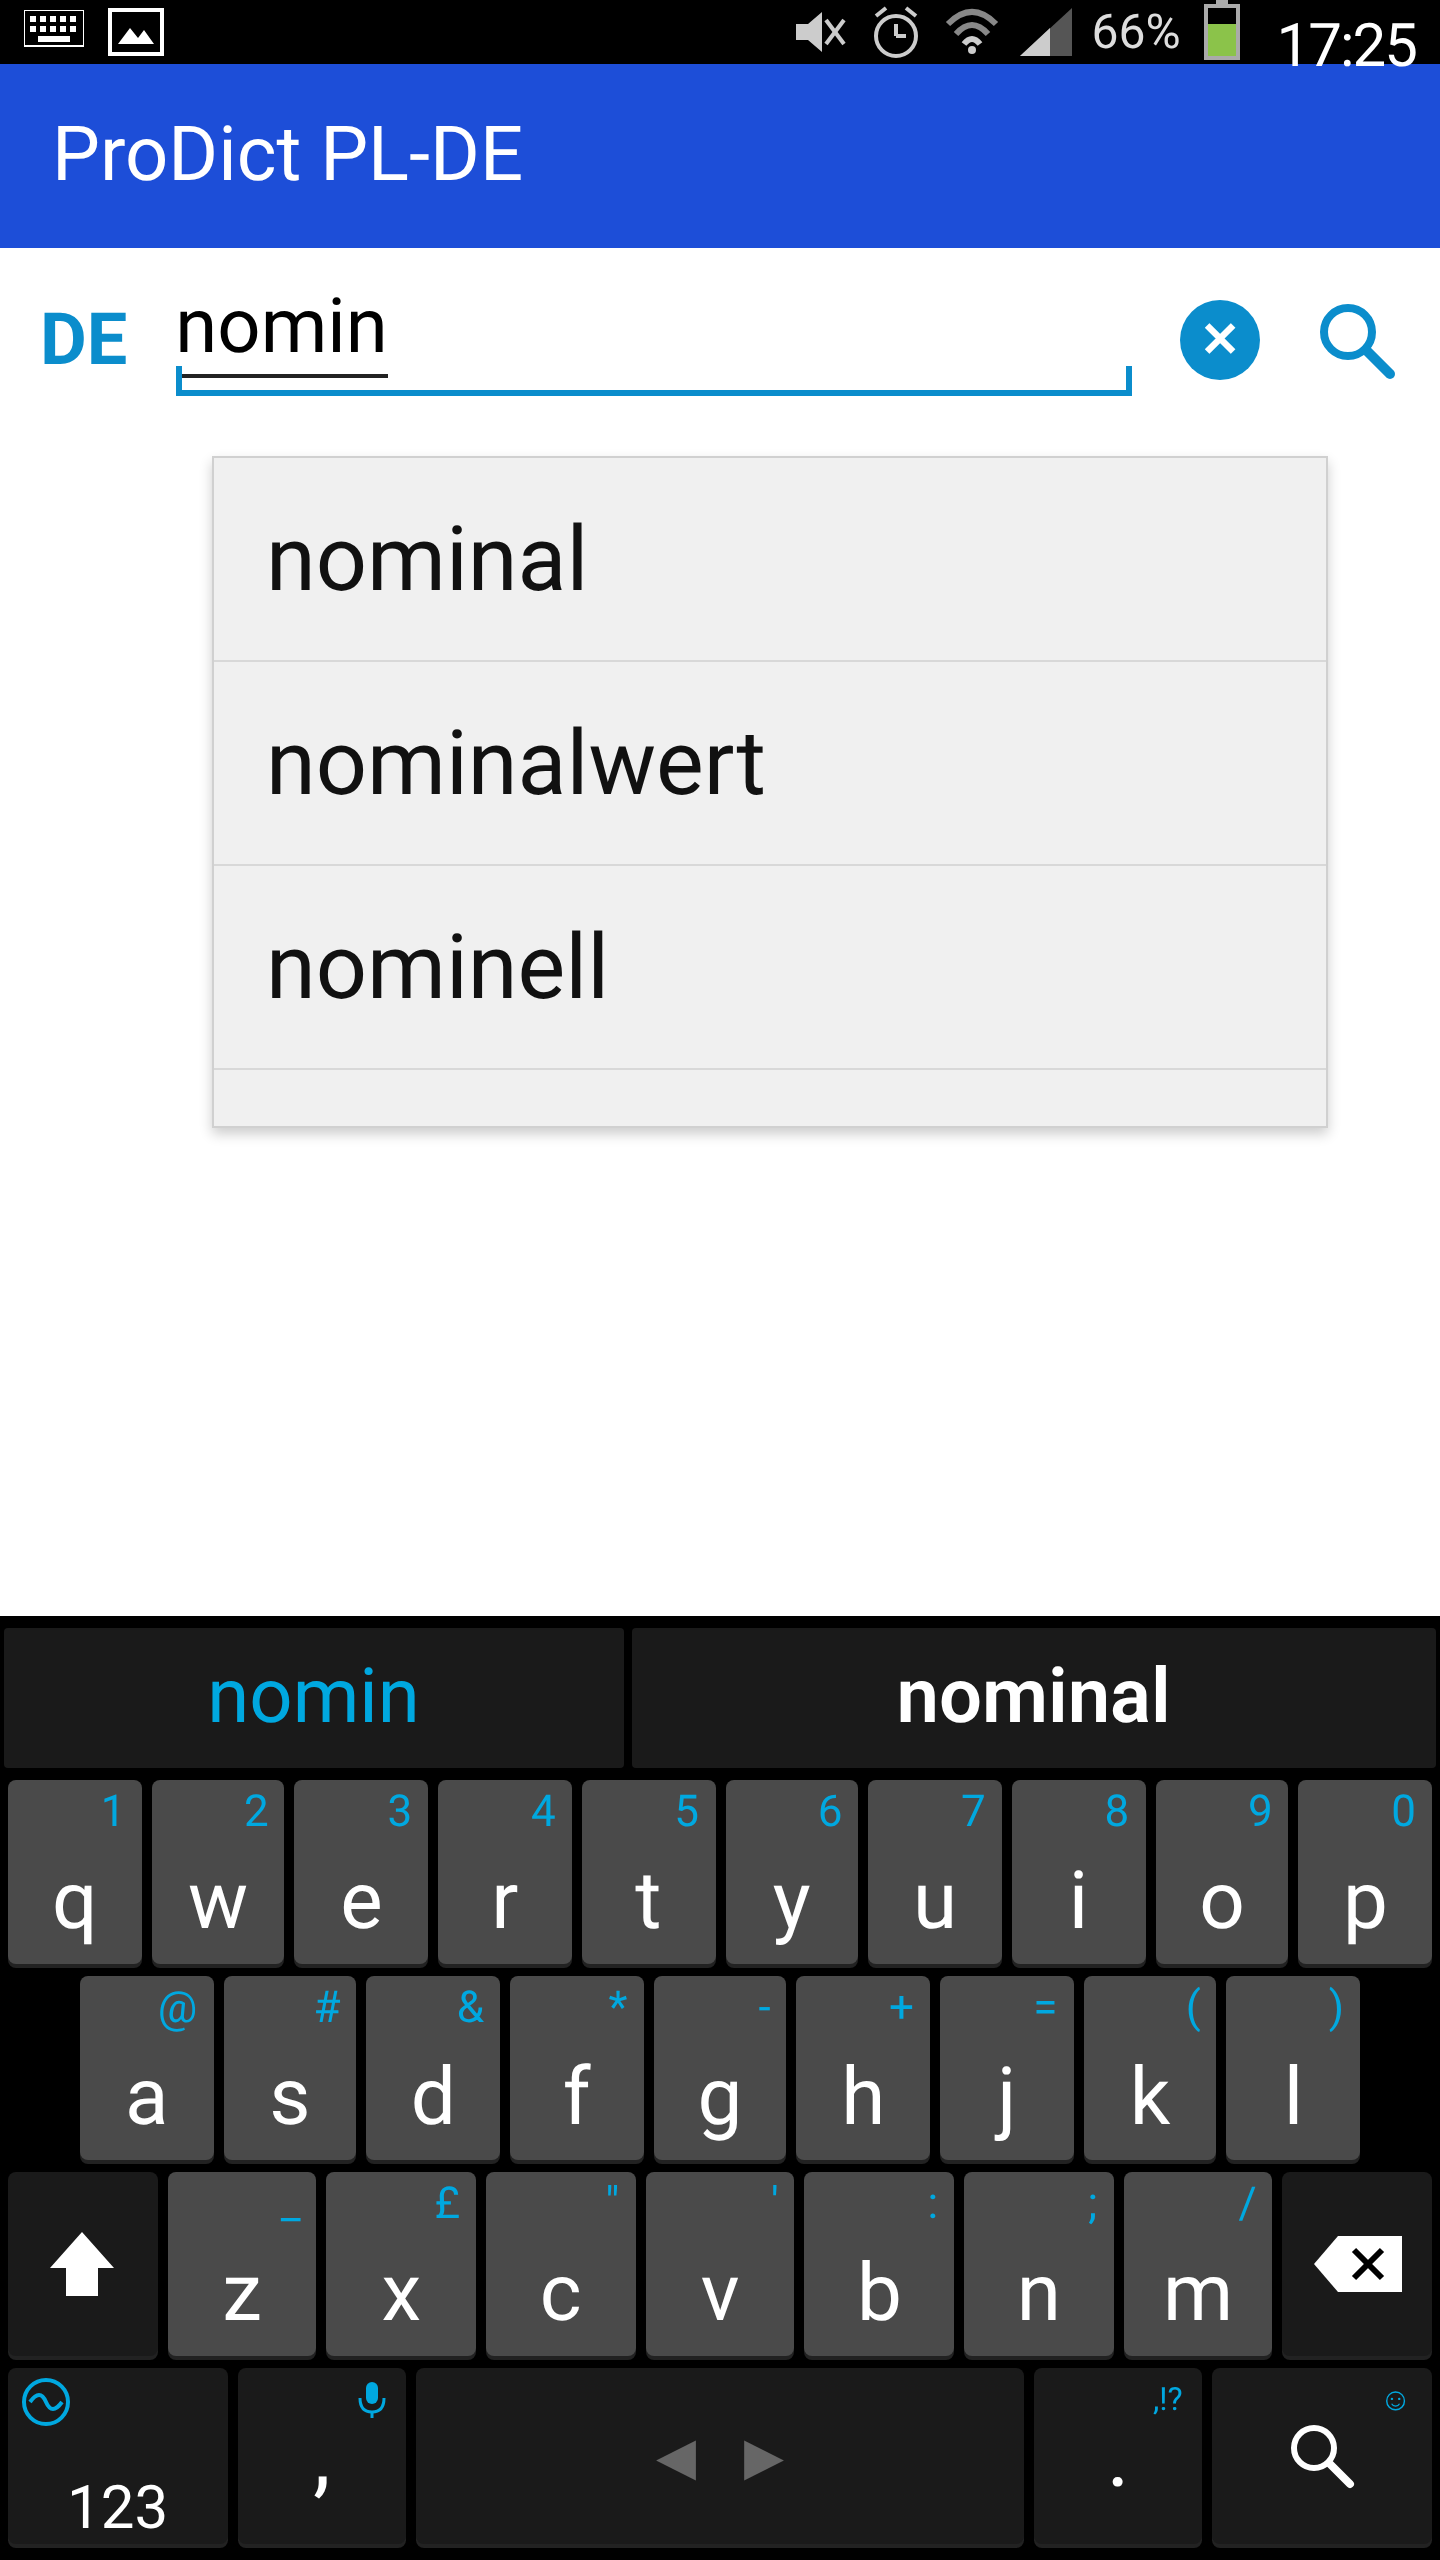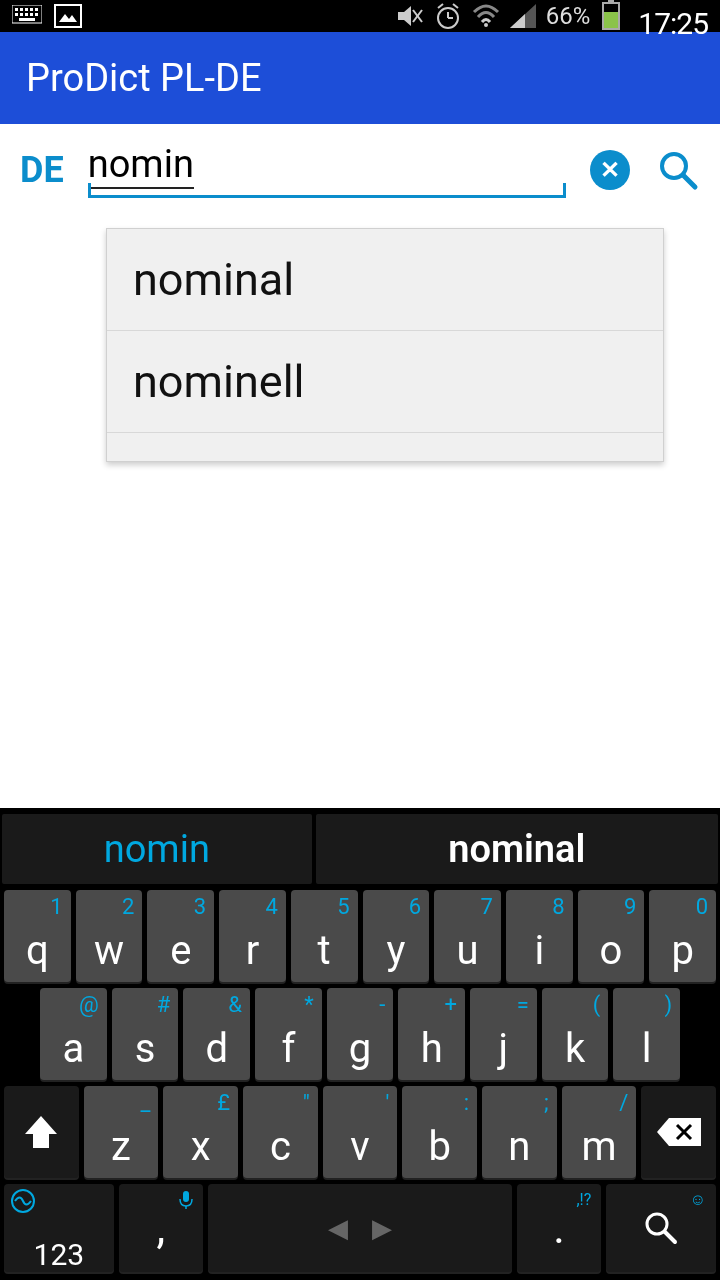--- a/index.html
+++ b/index.html
@@ -142,20 +142,21 @@
   <div class="search-btn">
     <svg width="42" height="42" viewBox="0 0 42 42">
         <circle cx="17" cy="17" r="12" fill="none" stroke="#0b8dcc" stroke-width="4"></circle>
         <line x1="26" y1="26" x2="38" y2="38" stroke="#0b8dcc" stroke-width="5" stroke-linecap="round"></line>
       </svg>
   </div>
 </div>
 
 <div class="suggestions">
   <div class="sugg-item">nominal</div>
+  <div class="sugg-item">nominalwert</div>
   <div class="sugg-item">nominell</div>
   <div class="sugg-partial"></div>
 </div>
 
 <div class="keyboard">
   <div class="predict-row">
     <div class="predict">nomin</div>
     <div class="predict center">nominal</div>
   </div>
 

